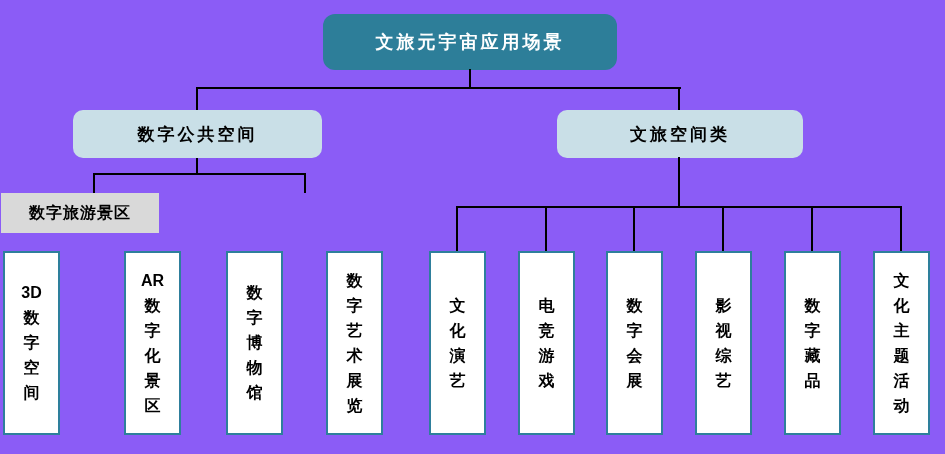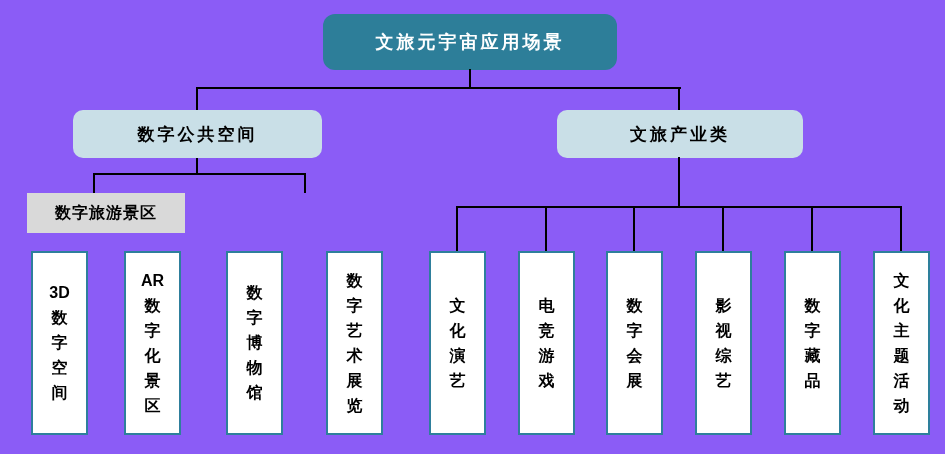--- a/index.html
+++ b/index.html
@@ -44,21 +44,21 @@
   .group-box {
     position: absolute;
     top: 193px; height: 40px; width: 158px;
     background: #d9d9d9;
     display: flex; align-items: center; justify-content: center;
     color: #000000;
     font-size: 16px; font-weight: bold;
     letter-spacing: 1px;
     box-sizing: border-box;
   }
-  .group-1 { left: 27px; }
+  .group-1 { left: 1px; }
   .group-2 { left: 227px; }
   .leaf-box {
     position: absolute;
     top: 251px;
     width: 57px; height: 184px;
     background: #ffffff;
     border: 2px solid #2e7f9c;
     box-sizing: border-box;
     display: flex; align-items: center; justify-content: center;
   }
@@ -93,42 +93,42 @@
 
   <div class="vline" style="left:469px; top:69px;  height:20px;"></div>
   <div class="hline" style="left:196px; top:87px;  width:485px;"></div>
   <div class="vline" style="left:196px; top:87px;  height:24px;"></div>
   <div class="vline" style="left:678px; top:87px;  height:24px;"></div>
 
   <div class="branch-box branch-left">
     <span>数字公共空间</span>
   </div>
   <div class="branch-box branch-right">
-    <span>文旅产业类</span>
+    <span>文旅空间类</span>
   </div>
 
   <div class="vline" style="left:196px; top:158px; height:17px;"></div>
   <div class="hline" style="left:93px;  top:173px; width:213px;"></div>
   <div class="vline" style="left:93px;  top:173px; height:20px;"></div>
   <div class="vline" style="left:304px; top:173px; height:20px;"></div>
 
   <div class="group-box group-1">
     <span>数字旅游景区</span>
   </div>
 
   <div class="vline" style="left:678px; top:157px; height:51px;"></div>
   <div class="hline" style="left:456px; top:206px; width:446px;"></div>
   <div class="vline" style="left:456px; top:206px; height:46px;"></div>
   <div class="vline" style="left:545px; top:206px; height:46px;"></div>
   <div class="vline" style="left:633px; top:206px; height:46px;"></div>
   <div class="vline" style="left:722px; top:206px; height:46px;"></div>
   <div class="vline" style="left:811px; top:206px; height:46px;"></div>
   <div class="vline" style="left:900px; top:206px; height:46px;"></div>
 
-  <div class="leaf-box" style="left:31px;">
+  <div class="leaf-box" style="left:3px;">
     <div class="vtext">
         <div>3D</div>
         <div>数</div>
         <div>字</div>
         <div>空</div>
         <div>间</div>
       </div>
   </div>
   <div class="leaf-box" style="left:124px;">
     <div class="vtext">

